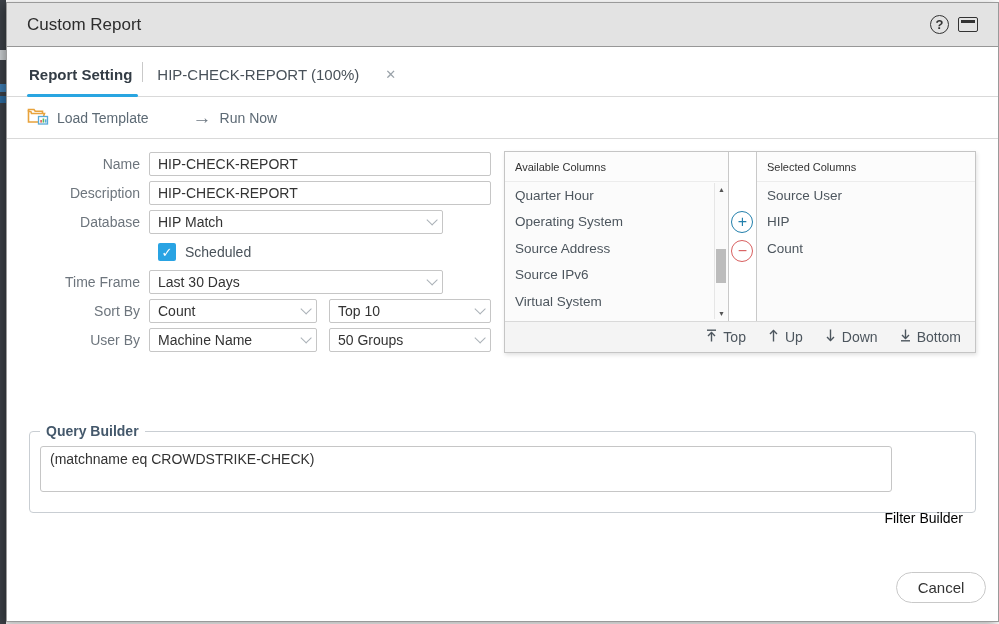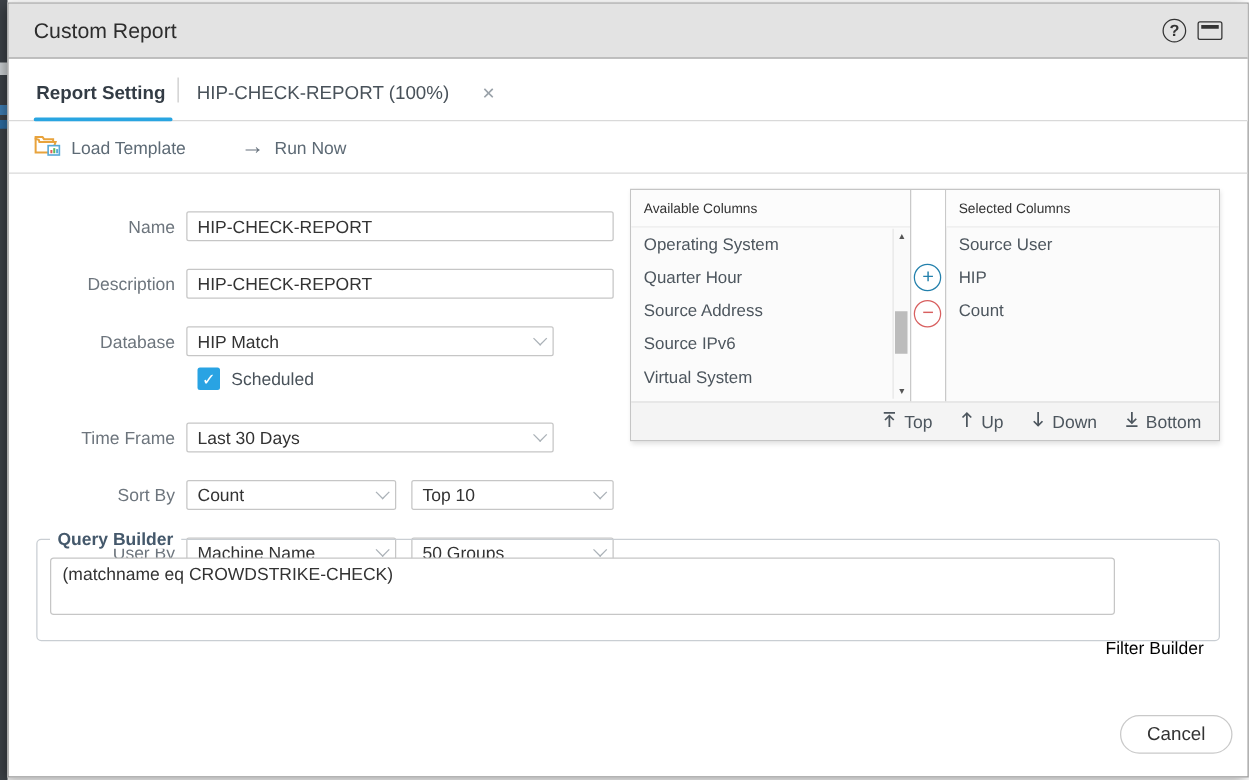--- a/index.html
+++ b/index.html
@@ -37,21 +37,21 @@
   
   .toolbar { height:42px; display:flex; align-items:center; gap:44px; padding:0 20px; border-bottom:1px solid #d9d9d9; }
   .tool-btn { display:flex; align-items:center; gap:8px; font-size:14px; color:#5d6a75; cursor:pointer; }
   .run-arrow { font-size:19px; color:#6b7680; line-height:1; }
 
   
   .content { position:relative; height:482px; }
 
   
   .form { position:absolute; left:0; top:13px; display:flex; flex-direction:column; gap:5px; }
-  .frow { display:flex; align-items:center;margin-top:17px; }
+  .frow { display:flex; align-items:center; }
   .flabel { width:142px; text-align:right; padding-right:9px; font-size:14px; color:#6d757d; }
   .tinput, .select { height:24px; border:1px solid #c6c6c6; border-radius:2px; background:#fff;
                      font-size:14px; color:#333; font-family:"Liberation Sans", sans-serif; padding:0 8px; }
   .tinput { width:342px; }
   .select { display:flex; align-items:center; justify-content:space-between; cursor:pointer; }
   .sel-wide { width:294px; }
   .sel-mid { width:168px; margin-right:12px; }
   .sel-right { width:162px; }
   .chev { width:8px; height:8px; border-right:1.5px solid #aab1b7; border-bottom:1.5px solid #aab1b7;
           transform:rotate(45deg) translateY(-3px); flex:0 0 auto; }
@@ -204,22 +204,22 @@
         </div>
       </div>
     </div>
 
     <div class="colpicker">
       <div class="col-main">
 
         <div class="panel panel-avail">
           <div class="panel-header">Available Columns</div>
           <div class="panel-list">
+            <div class="list-item">Quarter Hour</div>
             <div class="list-item">Operating System</div>
-            <div class="list-item">Quarter Hour</div>
             <div class="list-item">Source Address</div>
             <div class="list-item">Source IPv6</div>
             <div class="list-item">Virtual System</div>
             <div class="scrollbar">
               <div class="scroll-arrow scroll-up">▲</div>
               <div class="scroll-thumb"></div>
               <div class="scroll-arrow scroll-down">▼</div>
             </div>
           </div>
         </div>

